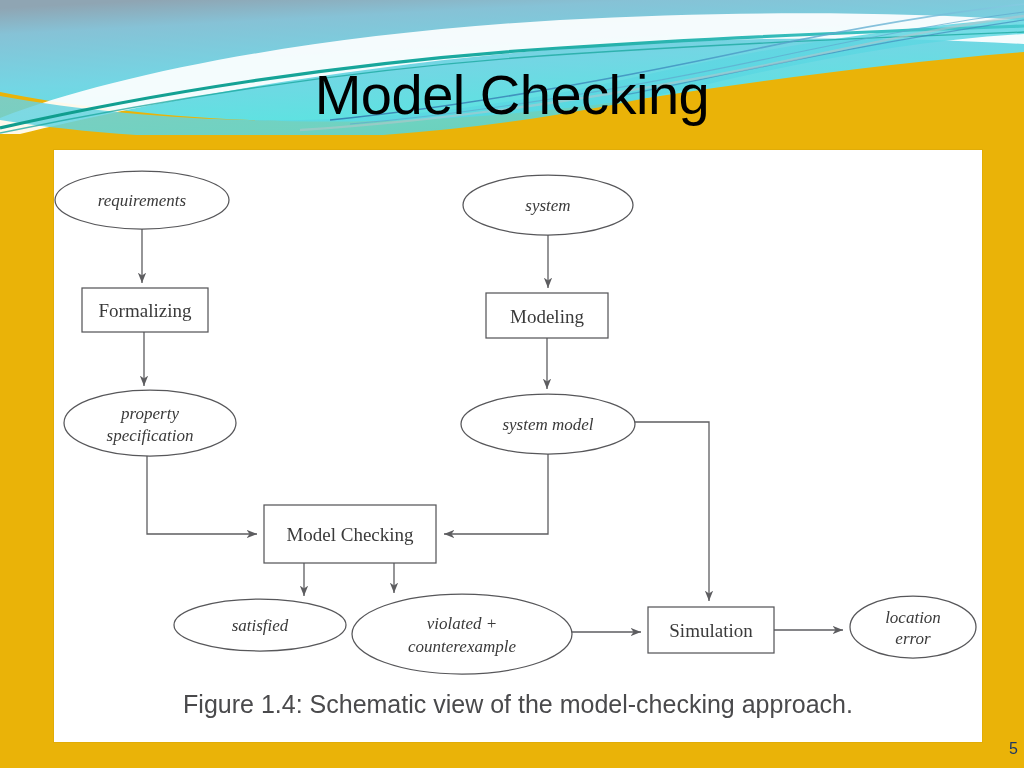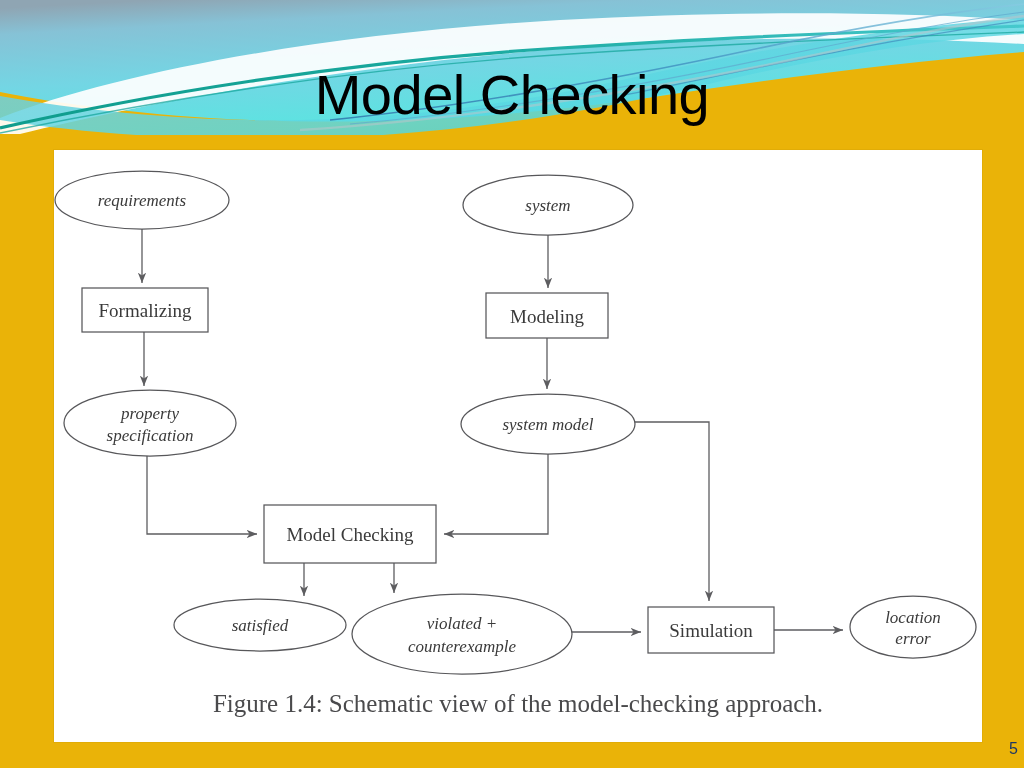--- a/index.html
+++ b/index.html
@@ -83,21 +83,21 @@
     stroke: #5d5d60;
     stroke-width: 1.3;
     fill: none;
   }
   #figure-caption {
     position: absolute;
     left: 0;
     top: 540px;
     width: 928px;
     text-align: center;
-    font-family: Liberation Serif, serif;
+    font-family: Liberation Sans, sans-serif;
     font-size: 25px;
     color: #4a4a4c;
     white-space: nowrap;
   }
   
   #page-number {
     position: absolute;
     right: 26px;
     bottom: 10px;
     font-family: "Liberation Sans", sans-serif;

